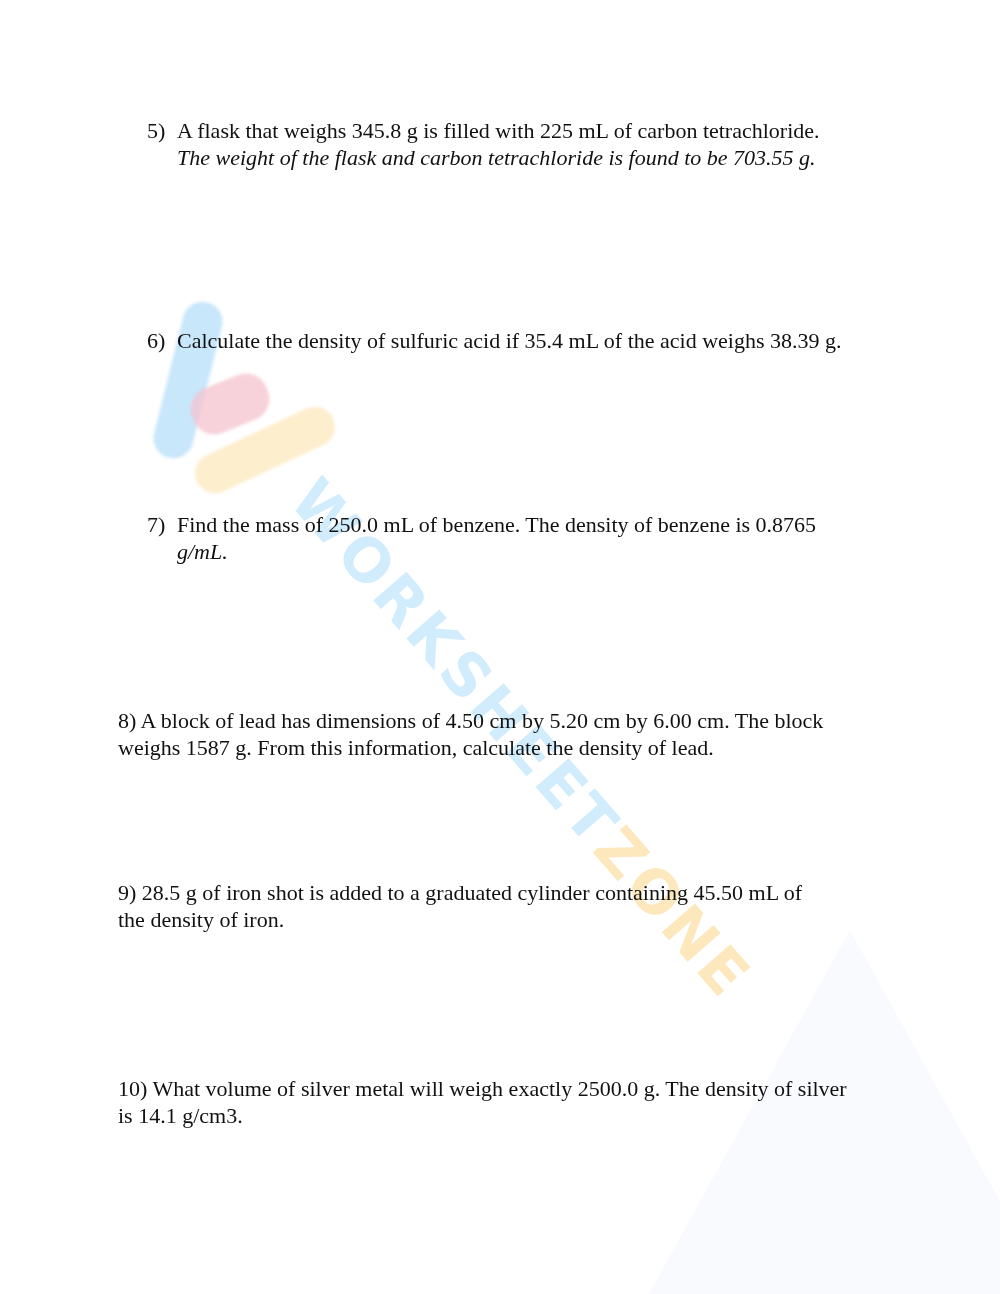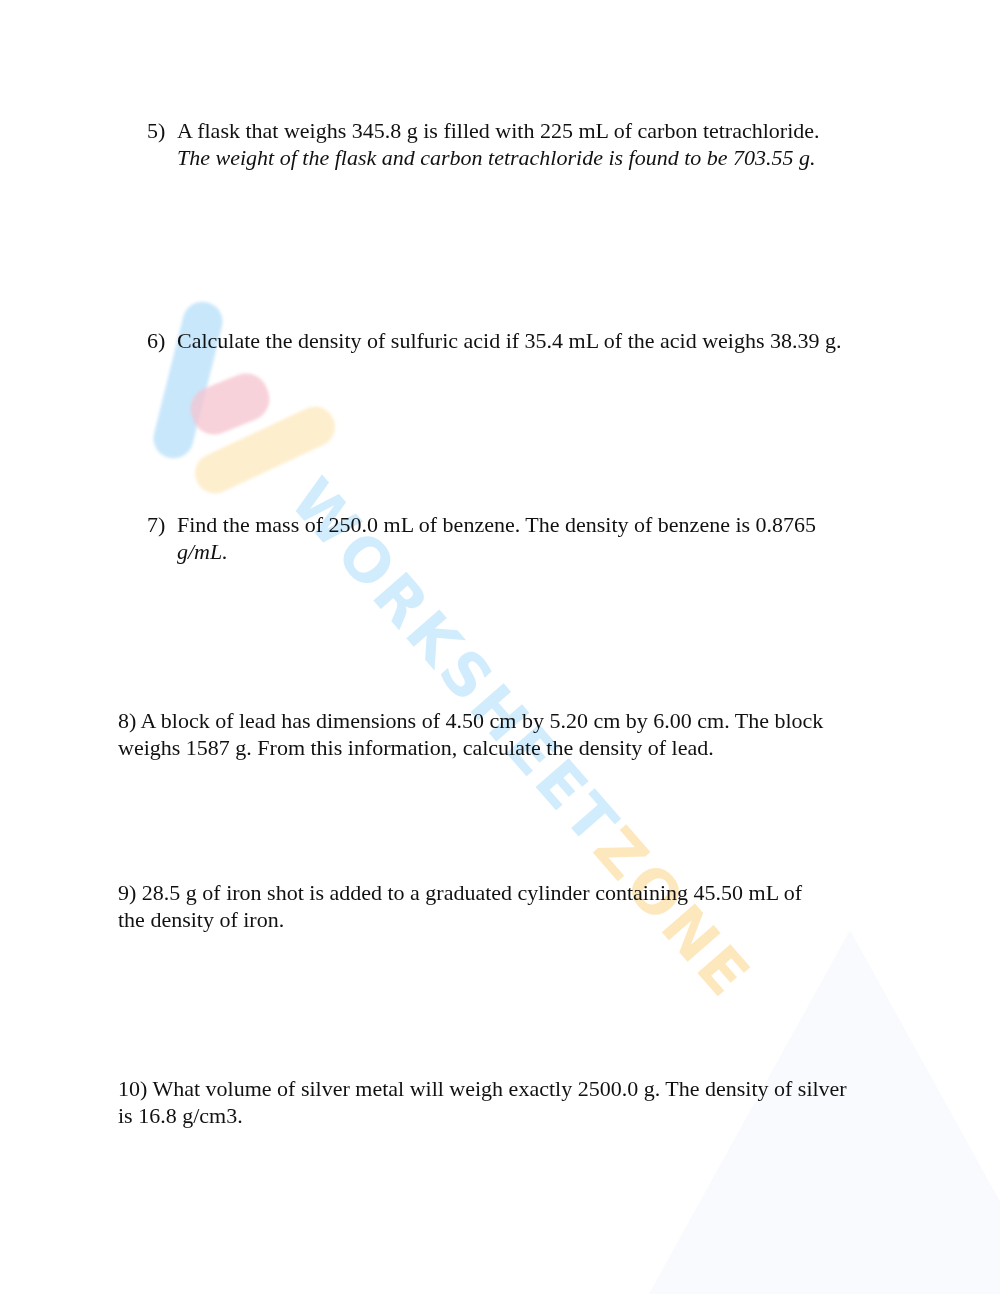--- a/index.html
+++ b/index.html
@@ -85,16 +85,16 @@
     <span class="line">weighs 1587 g. From this information, calculate the density of lead.</span>
   </div>
 
   <div class="q q-flush" style="top:880px;">
     <span class="line">9) 28.5 g of iron shot is added to a graduated cylinder containing 45.50 mL of</span>
     <span class="line">the density of iron.</span>
   </div>
 
   <div class="q q-flush" style="top:1064px;margin-top:12px;">
     <span class="line">10) What volume of silver metal will weigh exactly 2500.0 g. The density of silver</span>
-    <span class="line">is 16.8 g/cm3.</span>
+    <span class="line">is 14.1 g/cm3.</span>
   </div>
 
 </div>
 
 </body></html>

